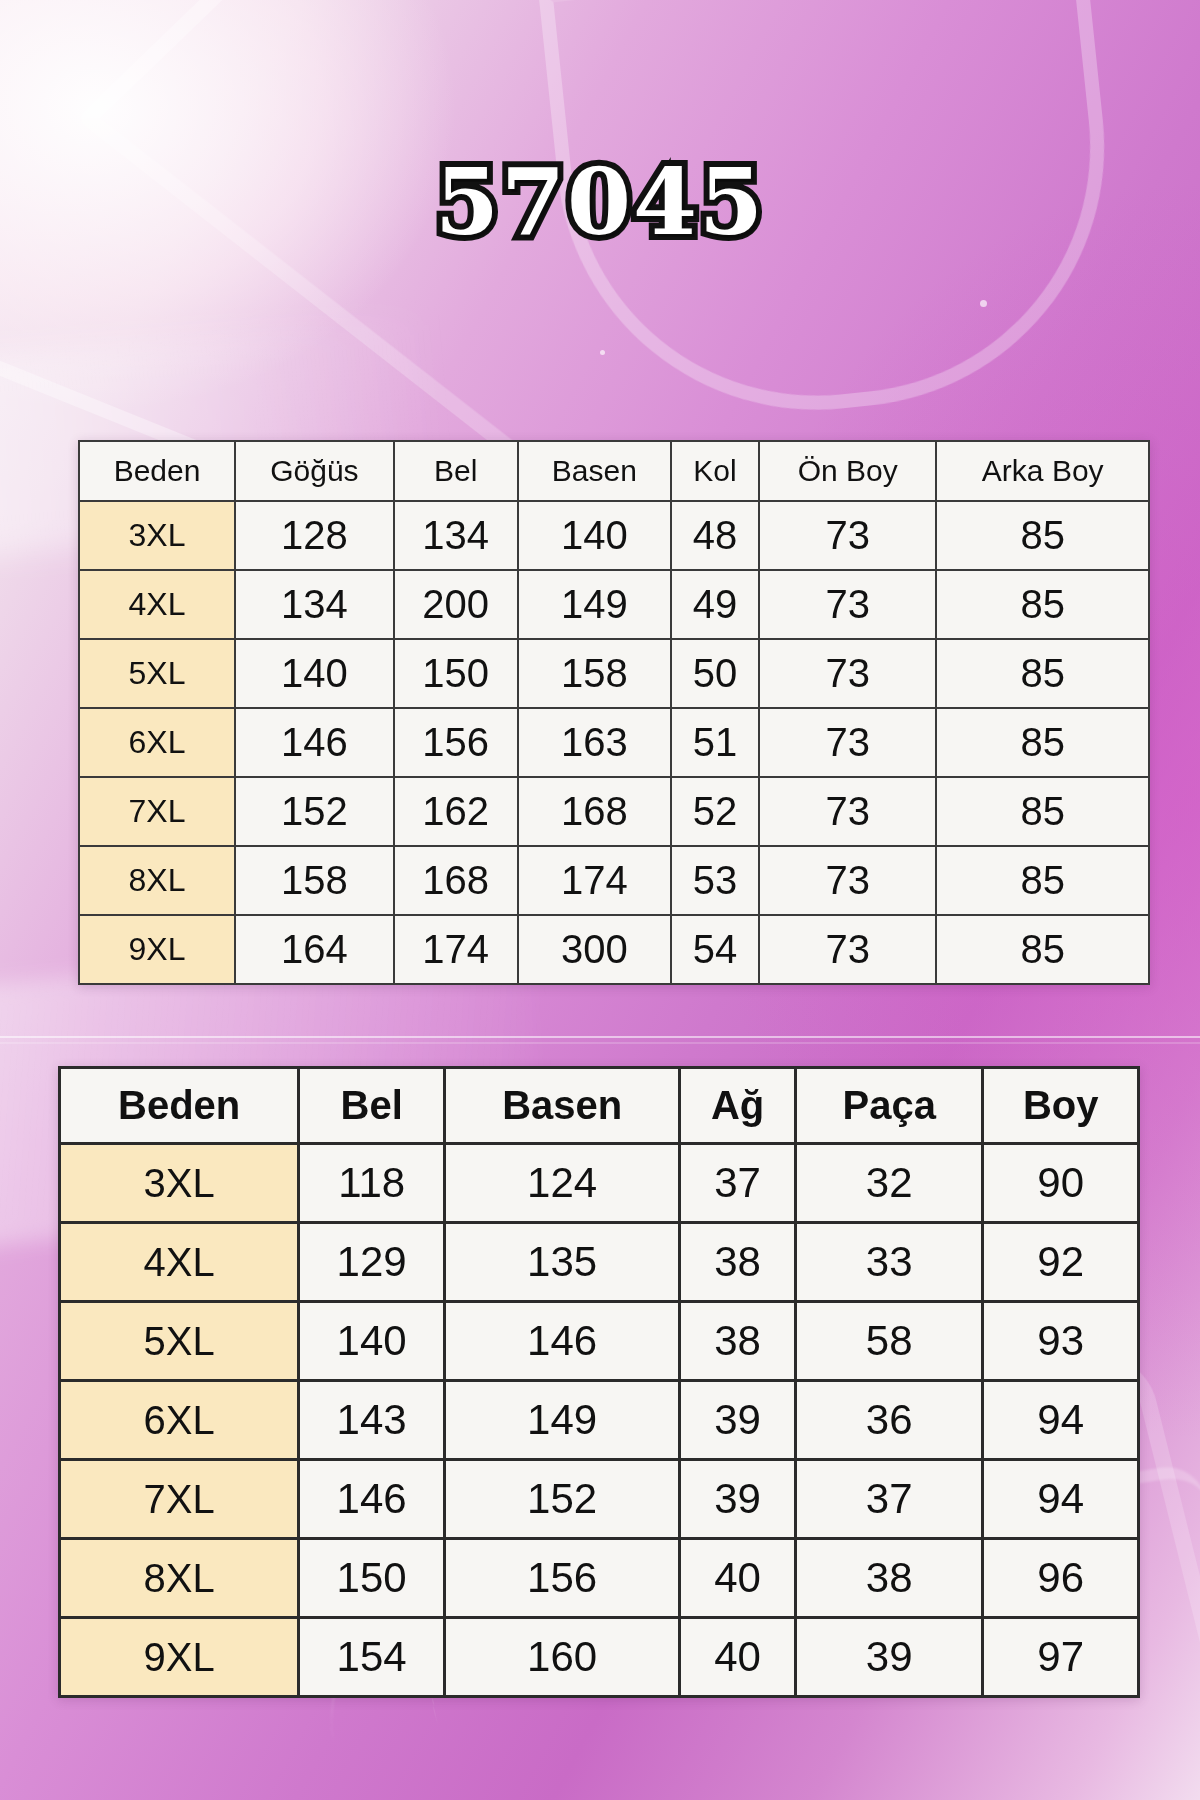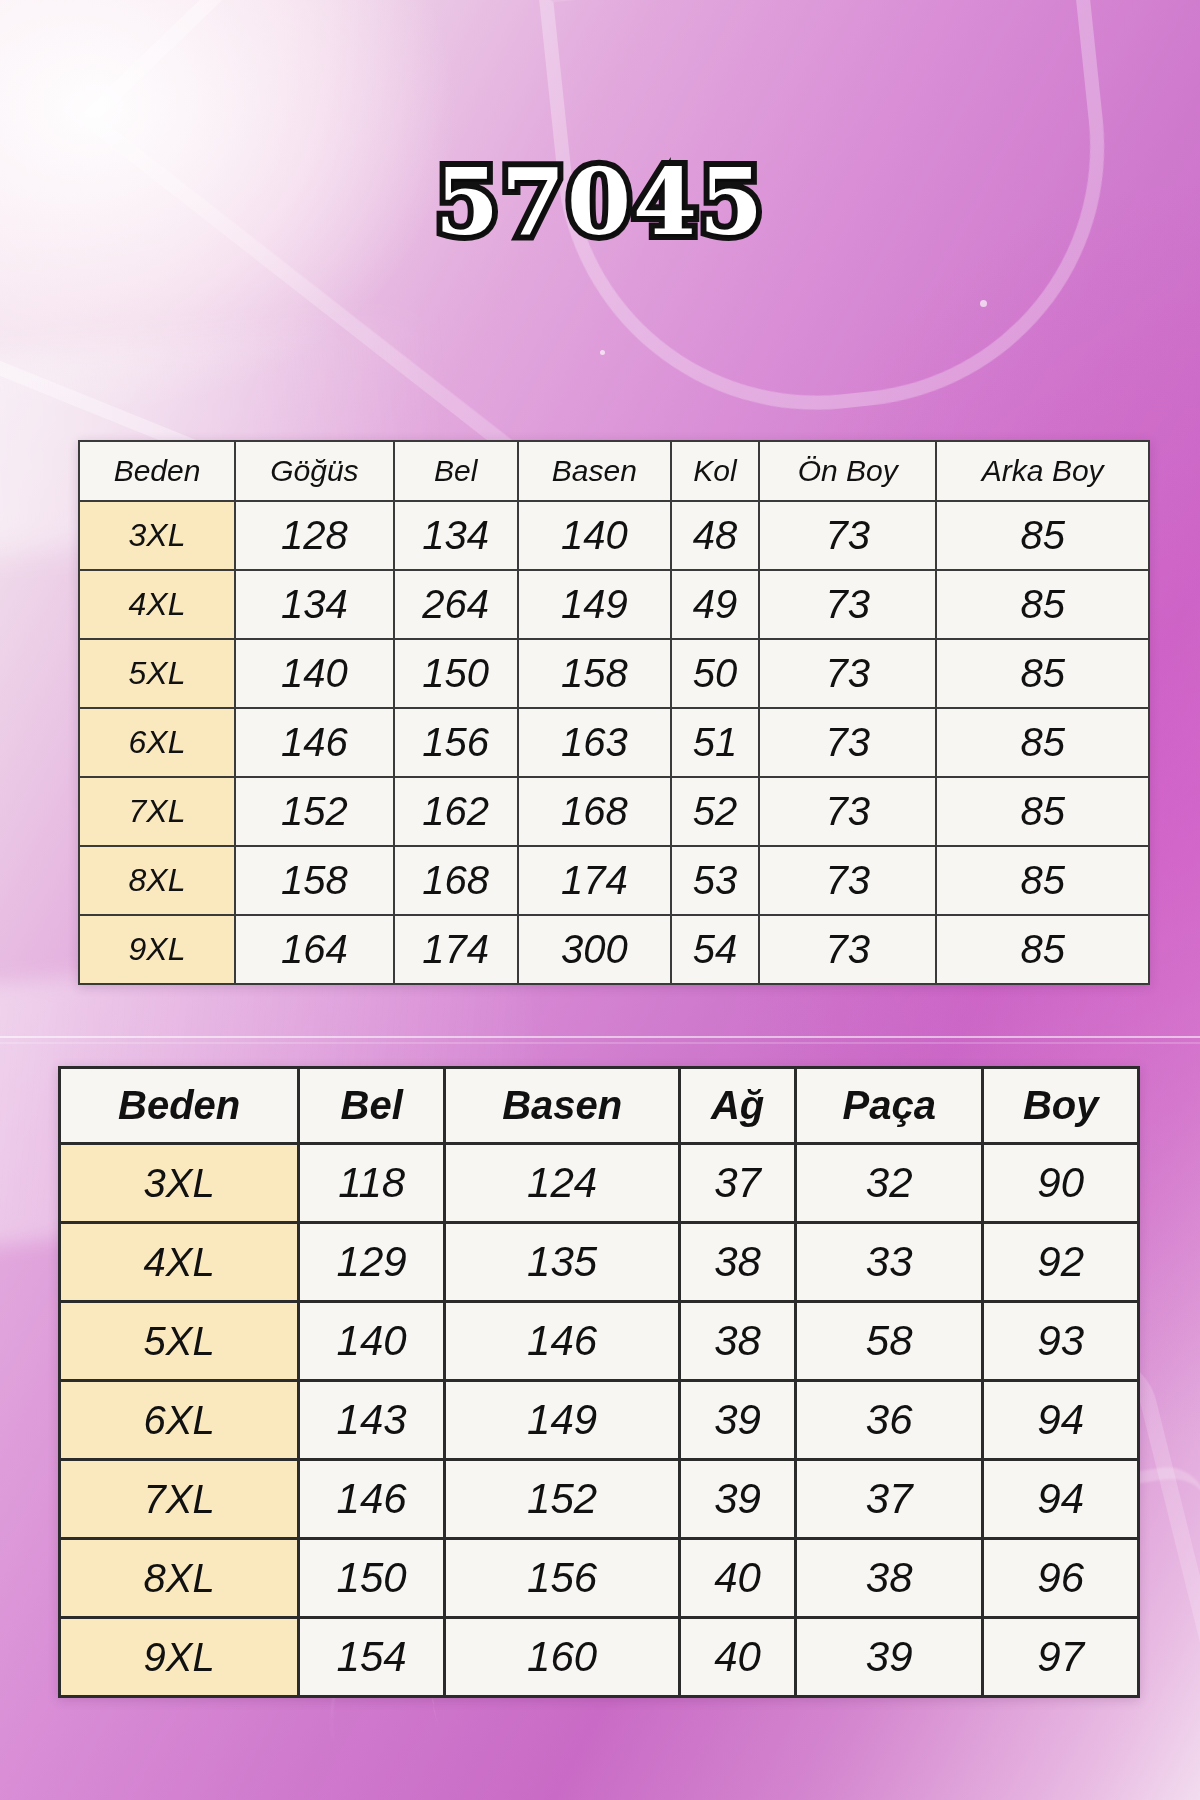--- a/index.html
+++ b/index.html
@@ -123,21 +123,20 @@
     text-shadow:
       0 0 2px #111,
       3px 3px 0 rgba(0,0,0,0.25);
   }
 
   
   .table-wrap {
     position: absolute;
     background: #f3f2ef;
     box-shadow: 0 2px 10px rgba(80,30,80,0.18);
-    font-style: italic;
   }
   .table-wrap.top {
     left: 78px;
     top: 440px;
     width: 1072px;
   }
   .table-wrap.bottom {
     left: 58px;
     top: 1066px;
     width: 1082px;
@@ -239,21 +238,21 @@
           <td>128</td>
           <td>134</td>
           <td>140</td>
           <td>48</td>
           <td>73</td>
           <td>85</td>
         </tr>
         <tr>
           <td class="size-cell">4XL</td>
           <td>134</td>
-          <td>264</td>
+          <td>200</td>
           <td>149</td>
           <td>49</td>
           <td>73</td>
           <td>85</td>
         </tr>
         <tr>
           <td class="size-cell">5XL</td>
           <td>140</td>
           <td>150</td>
           <td>158</td>

